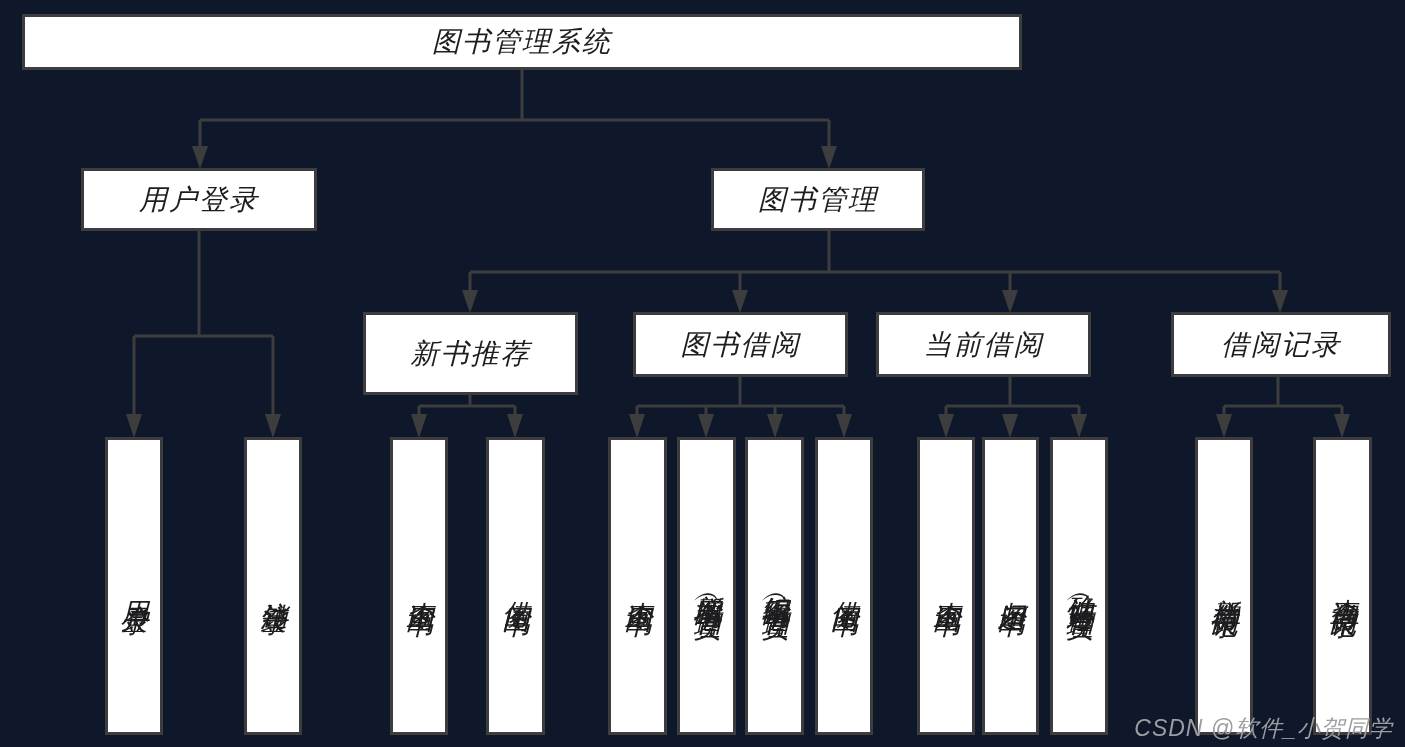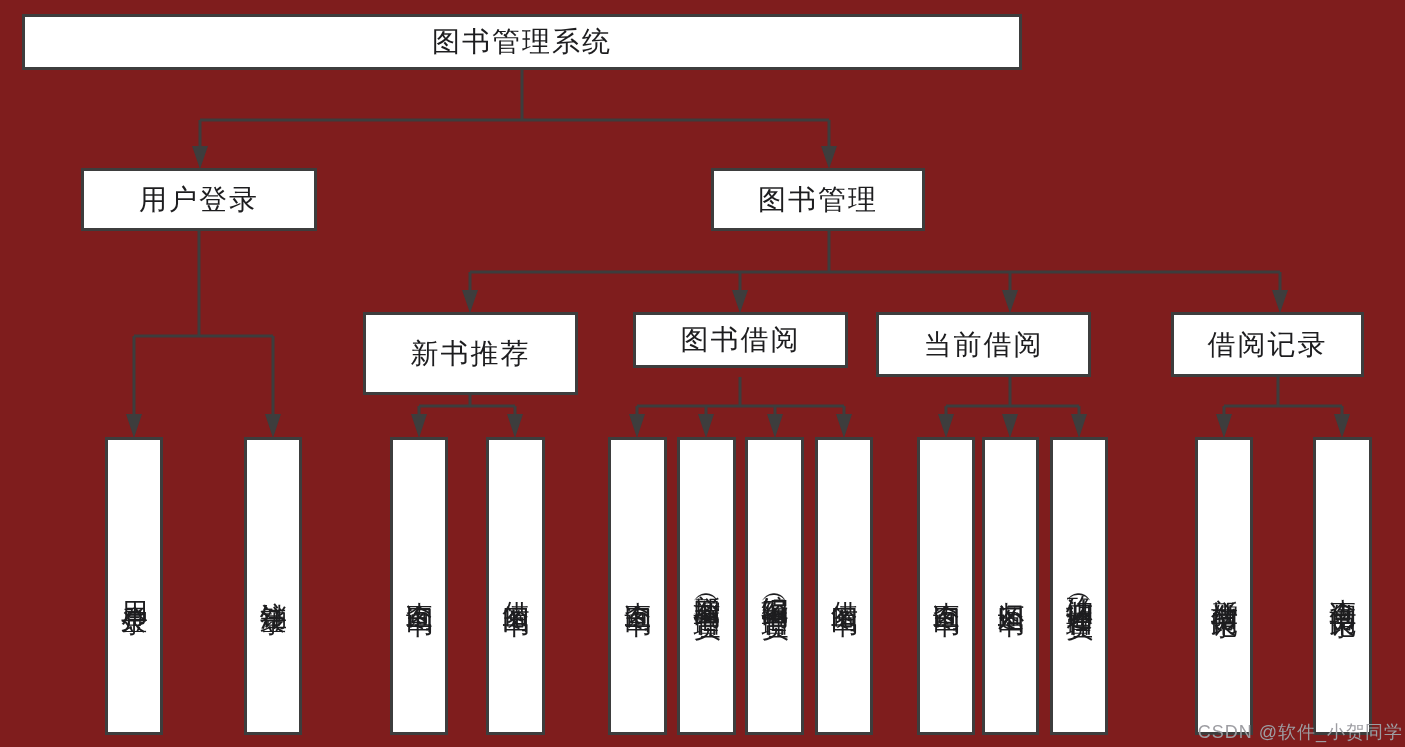--- a/index.html
+++ b/index.html
@@ -1,22 +1,23 @@
 <!DOCTYPE html>
 <html><head>
 <meta charset="utf-8">
 <style>
   html, body { margin: 0; padding: 0; background: #ffffff; }
   #stage {
     position: relative;
     width: 1405px;
     height: 747px;
-    background: #7f1d1d;
+    background: #0f172a;
     overflow: hidden;
     font-family: "Liberation Sans", "DejaVu Sans", sans-serif;
+    font-style: italic;
   }
   #connectors {
     position: absolute;
     left: 0; top: 0;
     width: 1405px; height: 747px;
   }
   .node {
     position: absolute;
     box-sizing: border-box;
     background: #ffffff;
@@ -36,23 +37,23 @@
     writing-mode: vertical-rl;
     text-orientation: mixed;
     font-size: 27px;
     letter-spacing: 3px;
     line-height: 1;
     white-space: nowrap;
     color: #1d1d1f;
   }
   .watermark {
     position: absolute;
-    right: 2px;
+    right: 12px;
     bottom: 3px;
-    font-size: 18px;
+    font-size: 23px;
     color: #9d9da2;
     letter-spacing: 1px;
     white-space: nowrap;
   }
 </style>
 </head>
 <body>
 
 <div id="stage">
 
@@ -110,27 +111,27 @@
   <div class="node node-h" style="left:81px; top:168px; width:236px; height:63px;">
     <span>用户登录</span>
   </div>
   <div class="node node-h" style="left:711px; top:168px; width:214px; height:63px;">
     <span>图书管理</span>
   </div>
 
   <div class="node node-h" style="left:363px; top:312px; width:215px; height:83px;">
     <span>新书推荐</span>
   </div>
-  <div class="node node-h" style="left:633px; top:312px; width:215px; height:56px;">
+  <div class="node node-h" style="left:633px; top:312px; width:215px; height:65px;">
     <span>图书借阅</span>
   </div>
   <div class="node node-h" style="left:876px; top:312px; width:215px; height:65px;">
     <span>当前借阅</span>
   </div>
-  <div class="node node-h" style="left:1171px; top:312px; width:193px; height:65px;">
+  <div class="node node-h" style="left:1171px; top:312px; width:220px; height:65px;">
     <span>借阅记录</span>
   </div>
 
   <div class="node node-v" style="left:105px; top:437px; width:58px; height:298px;">
     <span>用户登录</span>
   </div>
   <div class="node node-v" style="left:244px; top:437px; width:58px; height:298px;">
     <span>注销登录</span>
   </div>
 

